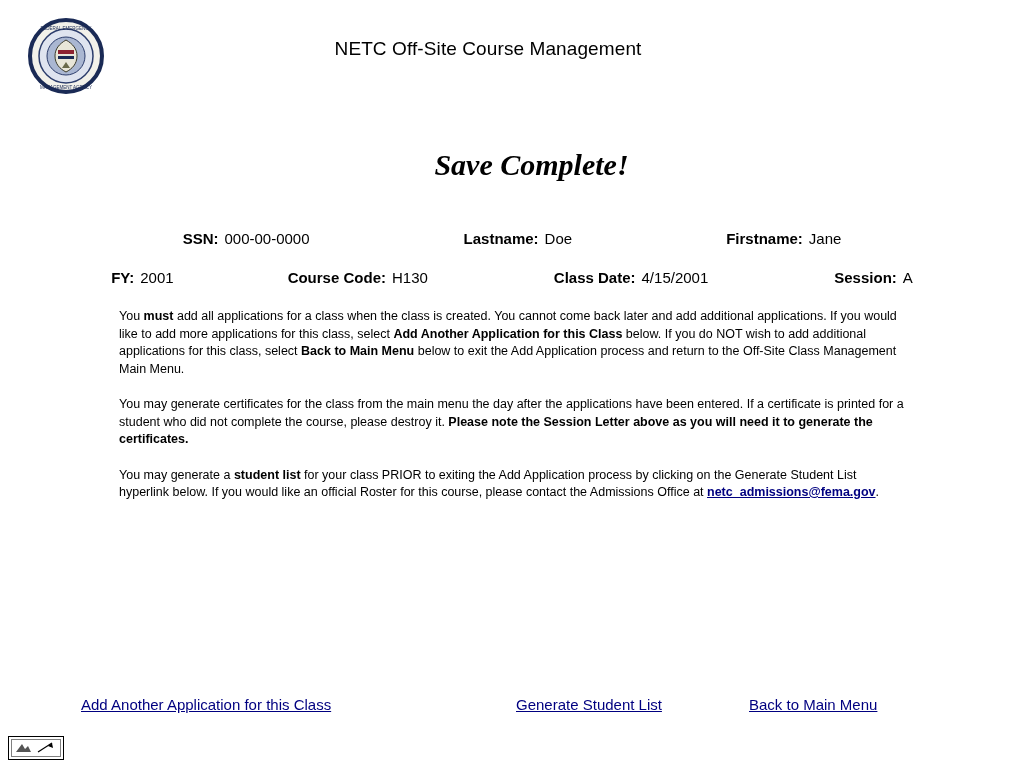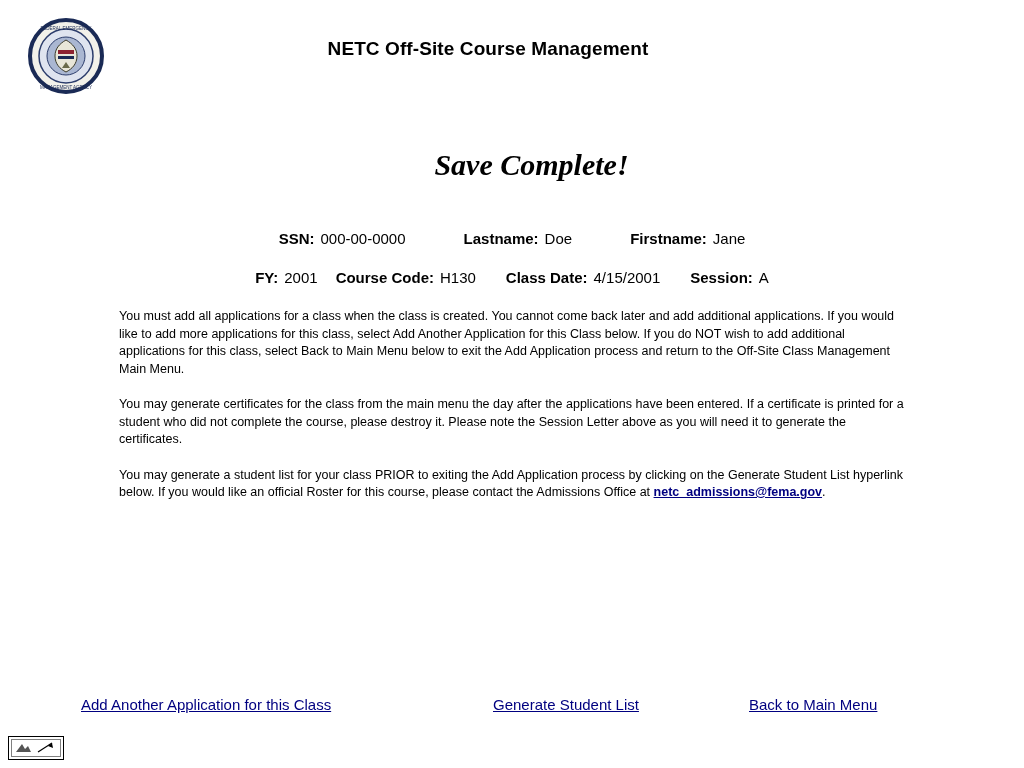--- a/index.html
+++ b/index.html
@@ -28,21 +28,21 @@
     width: 76px;
     height: 76px;
   }
   .app-title {
     position: absolute;
     left: 0;
     top: 38px;
     width: 976px;
     text-align: center;
     font-size: 19px;
-    font-weight: bold;
+    font-weight: normal;
     letter-spacing: 0.1px;
   }
 
   
   .page-title {
     margin-top: 48px;
     text-align: center;
     font-size: 30px;
     font-weight: bold;
     font-style: italic;
@@ -53,20 +53,21 @@
   
   .record {
     margin-top: 48px;
     font-size: 15px;
   }
   .record-line {
     display: flex;
     justify-content: center;
     align-items: baseline;
     margin-bottom: 22px;
+    gap: 48px;
   }
   .field {
     display: inline-flex;
     align-items: baseline;
     white-space: nowrap;
   }
   .field-label {
     font-weight: bold;
     font-size: 15px;
   }
@@ -82,21 +83,21 @@
   .content {
     margin: 18px auto 0 auto;
     width: 786px;
     font-size: 12.5px;
     line-height: 17.5px;
   }
   .content p {
     margin: 0 0 18px 0;
   }
   .content b {
-    font-weight: normal;
+    font-weight: bold;
   }
   a.email-link {
     color: #000080;
     font-weight: bold;
     text-decoration: underline;
   }
 
   
   .links {
     position: absolute;
@@ -107,21 +108,21 @@
   }
   .links a {
     position: absolute;
     color: #000080;
     text-decoration: underline;
     font-size: 15px;
     font-weight: normal;
     white-space: nowrap;
   }
   .link-1 { left: 81px; }
-  .link-2 { left: 493px; }
+  .link-2 { left: 516px; }
   .link-3 { left: 749px; }
 
   
   .bottom-widget {
     position: absolute;
     left: 8px;
     top: 736px;
     width: 56px;
     height: 24px;
     border: 1px solid #000000;

